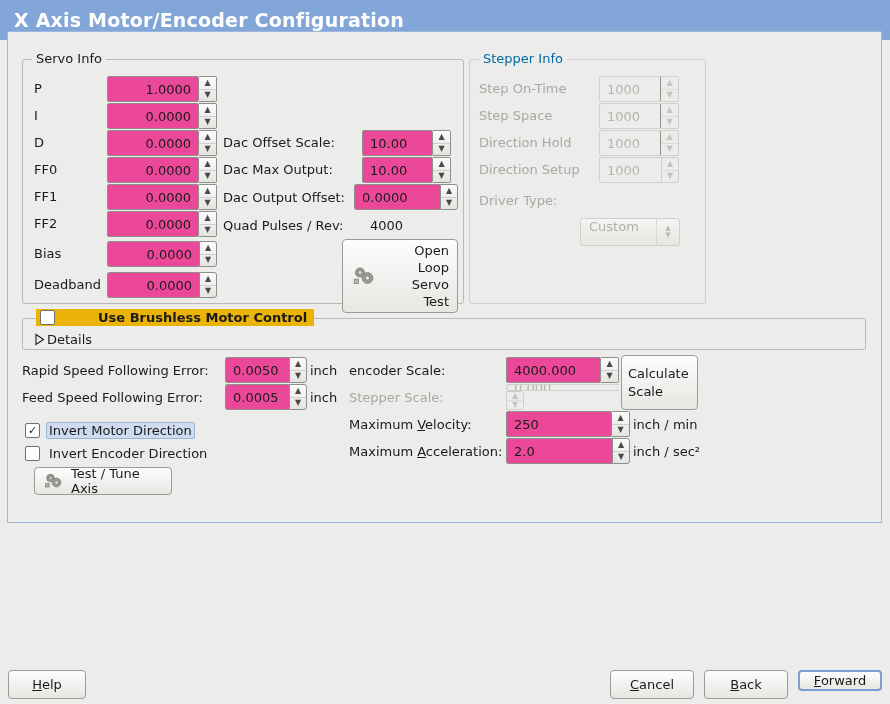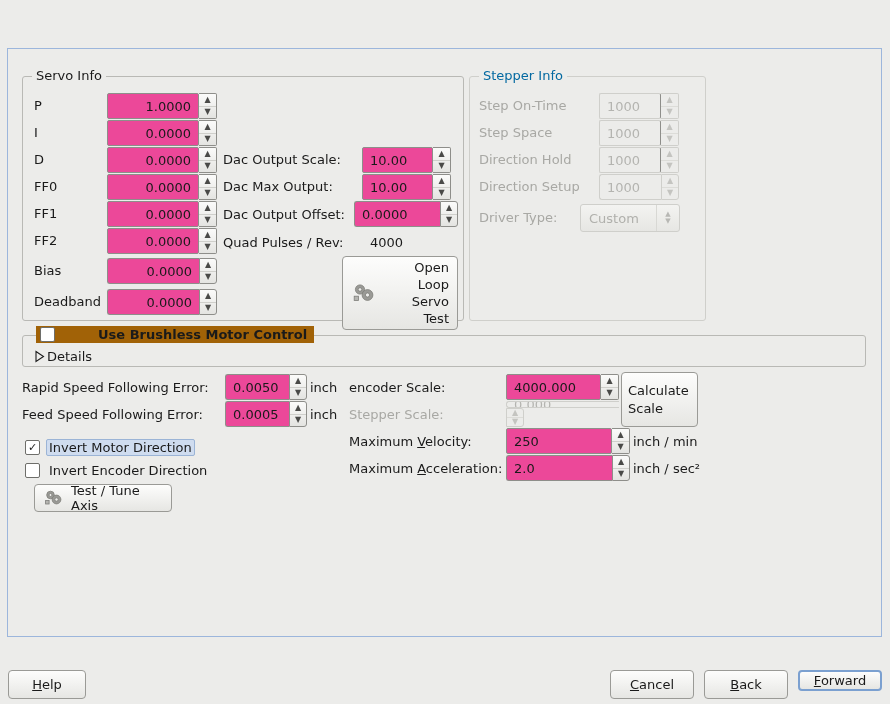--- a/index.html
+++ b/index.html
@@ -19,21 +19,21 @@
     background: #82a6d8;
     display: flex; align-items: center;
   }
   .titlebar .title {
     color: #ffffff; font-size: 19px; font-weight: bold;
     padding-left: 14px; letter-spacing: 0.2px;
   }
 
   
   .content {
-    position: absolute; left: 7px; top: 48px; width: 875px; height: 589px;
+    position: absolute; left: 7px; top: 31px; width: 875px; height: 492px;
     background: #ececea;
     border: 1px solid #9cb6dc;
     box-sizing: border-box;
   }
 
   
   .frame { position: absolute; box-sizing: border-box; }
   .frame > .frame-border {
     position: absolute; left: 0; right: 0; top: 8px; bottom: 0;
     border: 1px solid #b9b9b5; border-radius: 3px;
@@ -85,22 +85,22 @@
   .spin.dim .btns .ar.dn { border-top-color: #dcdcd8; }
   
   .spin.stack .entry { border-radius: 2px; border-right: 1px solid #8e8e8a; }
   .spin.stack .btns { border-left: none; border-radius: 0 2px 2px 0; }
 
   
   .combo {
     position: absolute; height: 28px; box-sizing: border-box;
     border: 1px solid #cfcfcb; border-radius: 3px;
     background: linear-gradient(#f3f3f1, #e6e6e3);
-    display: flex; align-items: center;
-    color: #b0b0ac; font-size: 13px;
+    display: flex; 
+    color: #b0b0ac; font-size: 13px; margin-top: 31px;
   }
   .combo .ctext { padding-left: 8px; flex: 1 1 auto; }
   .combo .cbtn {
     width: 22px; flex: 0 0 22px; height: 100%;
     border-left: 1px solid #d8d8d4;
     display: flex; flex-direction: column; align-items: center; justify-content: center;
     font-size: 7px; color: #b8b8b4; line-height: 1.05;
   }
 
   
@@ -141,20 +141,23 @@
   .gears { flex: 0 0 auto; display: flex; align-items: center; }
 
   
   .actionbar { position: absolute; left: 0; top: 660px; width: 890px; height: 44px; }
 </style>
 </head>
 <body>
 
 <div class="window">
 
+  <div class="titlebar">
+    <div class="title">X Axis Motor/Encoder Configuration</div>
+  </div>
 
   <div class="content">
 
     <div class="frame" style="left:14px; top:19px; width:442px; height:253px;">
       <div class="frame-border"></div>
       <div class="frame-title">Servo Info</div>
 
       <div class="lbl" style="left:12px; top:30px;">P</div>
       <div class="lbl" style="left:12px; top:57px;">I</div>
       <div class="lbl" style="left:12px; top:84px;">D</div>
@@ -214,21 +217,21 @@
         </div>
       </div>
       <div class="spin" style="left:85px; top:221px; width:110px;">
         <div class="entry right">0.0000</div>
         <div class="btns">
           <div class="ar up">▲</div>
           <div class="ar dn">▼</div>
         </div>
       </div>
 
-      <div class="lbl" style="left:201px; top:84px;">Dac Output Scale:</div>
+      <div class="lbl" style="left:201px; top:84px;">Dac Offset Scale:</div>
       <div class="lbl" style="left:201px; top:111px;">Dac Max Output:</div>
       <div class="lbl" style="left:201px; top:139px;">Dac Output Offset:</div>
       <div class="lbl" style="left:201px; top:167px;">Quad Pulses / Rev:</div>
       <div class="lbl" style="left:348px; top:167px;">4000</div>
 
       <div class="spin stack" style="left:340px; top:79px; width:89px;">
         <div class="entry left">10.00</div>
         <div class="btns">
           <div class="ar up">▲</div>
           <div class="ar dn">▼</div>
@@ -311,21 +314,21 @@
         <span class="ctext">Custom</span>
         <span class="cbtn">
           <span>▲</span>
             <span>▼</span>
         </span>
       </div>
     </div>
 
     <div class="frame" style="left:14px; top:278px; width:844px; height:40px;">
       <div class="frame-border"></div>
-      <div class="cb" style="left:14px; top:-1px; background:#a16207; padding:0 4px; z-index:3;gap:40px;">
+      <div class="cb" style="left:14px; top:-1px; background:#eab308; padding:0 4px; z-index:3;gap:40px;">
         <span class="box"></span>
         <span class="cb-label bold" style="font-weight:bold;">Use Brushless Motor Control</span>
       </div>
       <div class="expander" style="left:12px; top:22px;">
         <span class="tri-wrap">
           <svg width="11" height="13" viewBox="0 0 11 13" xmlns="http://www.w3.org/2000/svg">
             <polygon points="2,1.5 9.5,6.5 2,11.5" fill="none" stroke="#1a1a1a" stroke-width="1.1"></polygon>
           </svg>
         </span>
         <span>Details</span>

